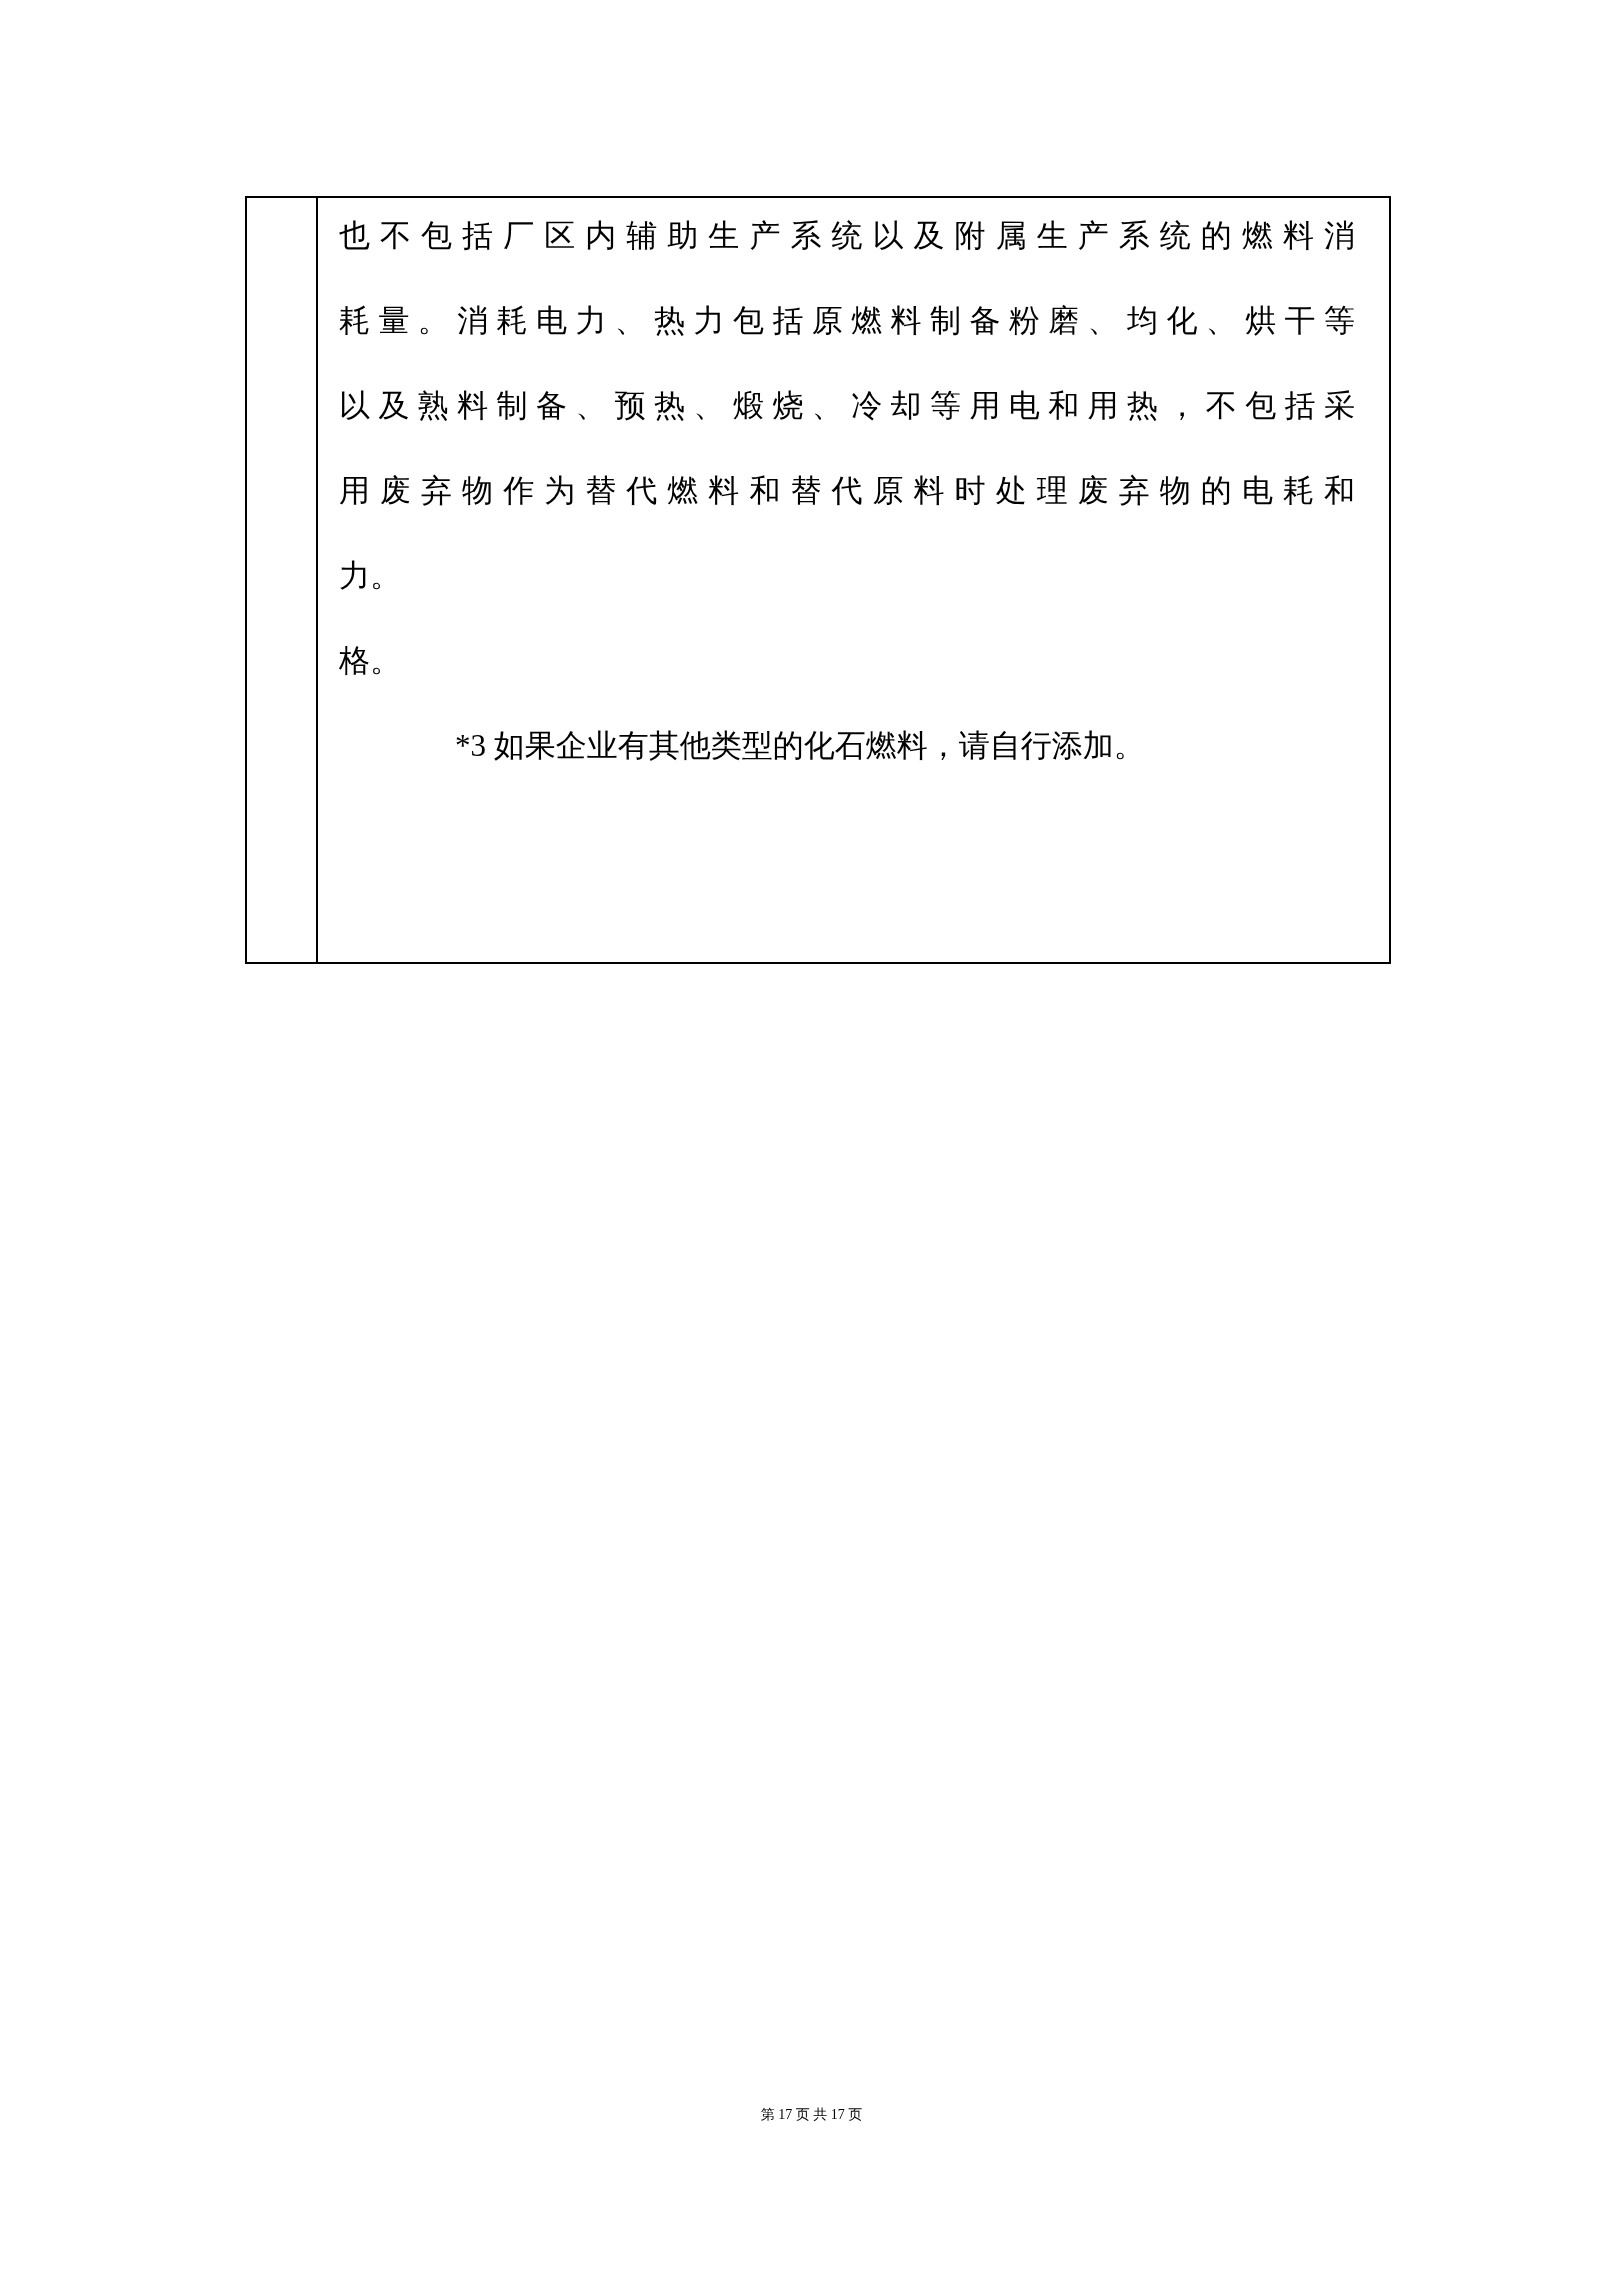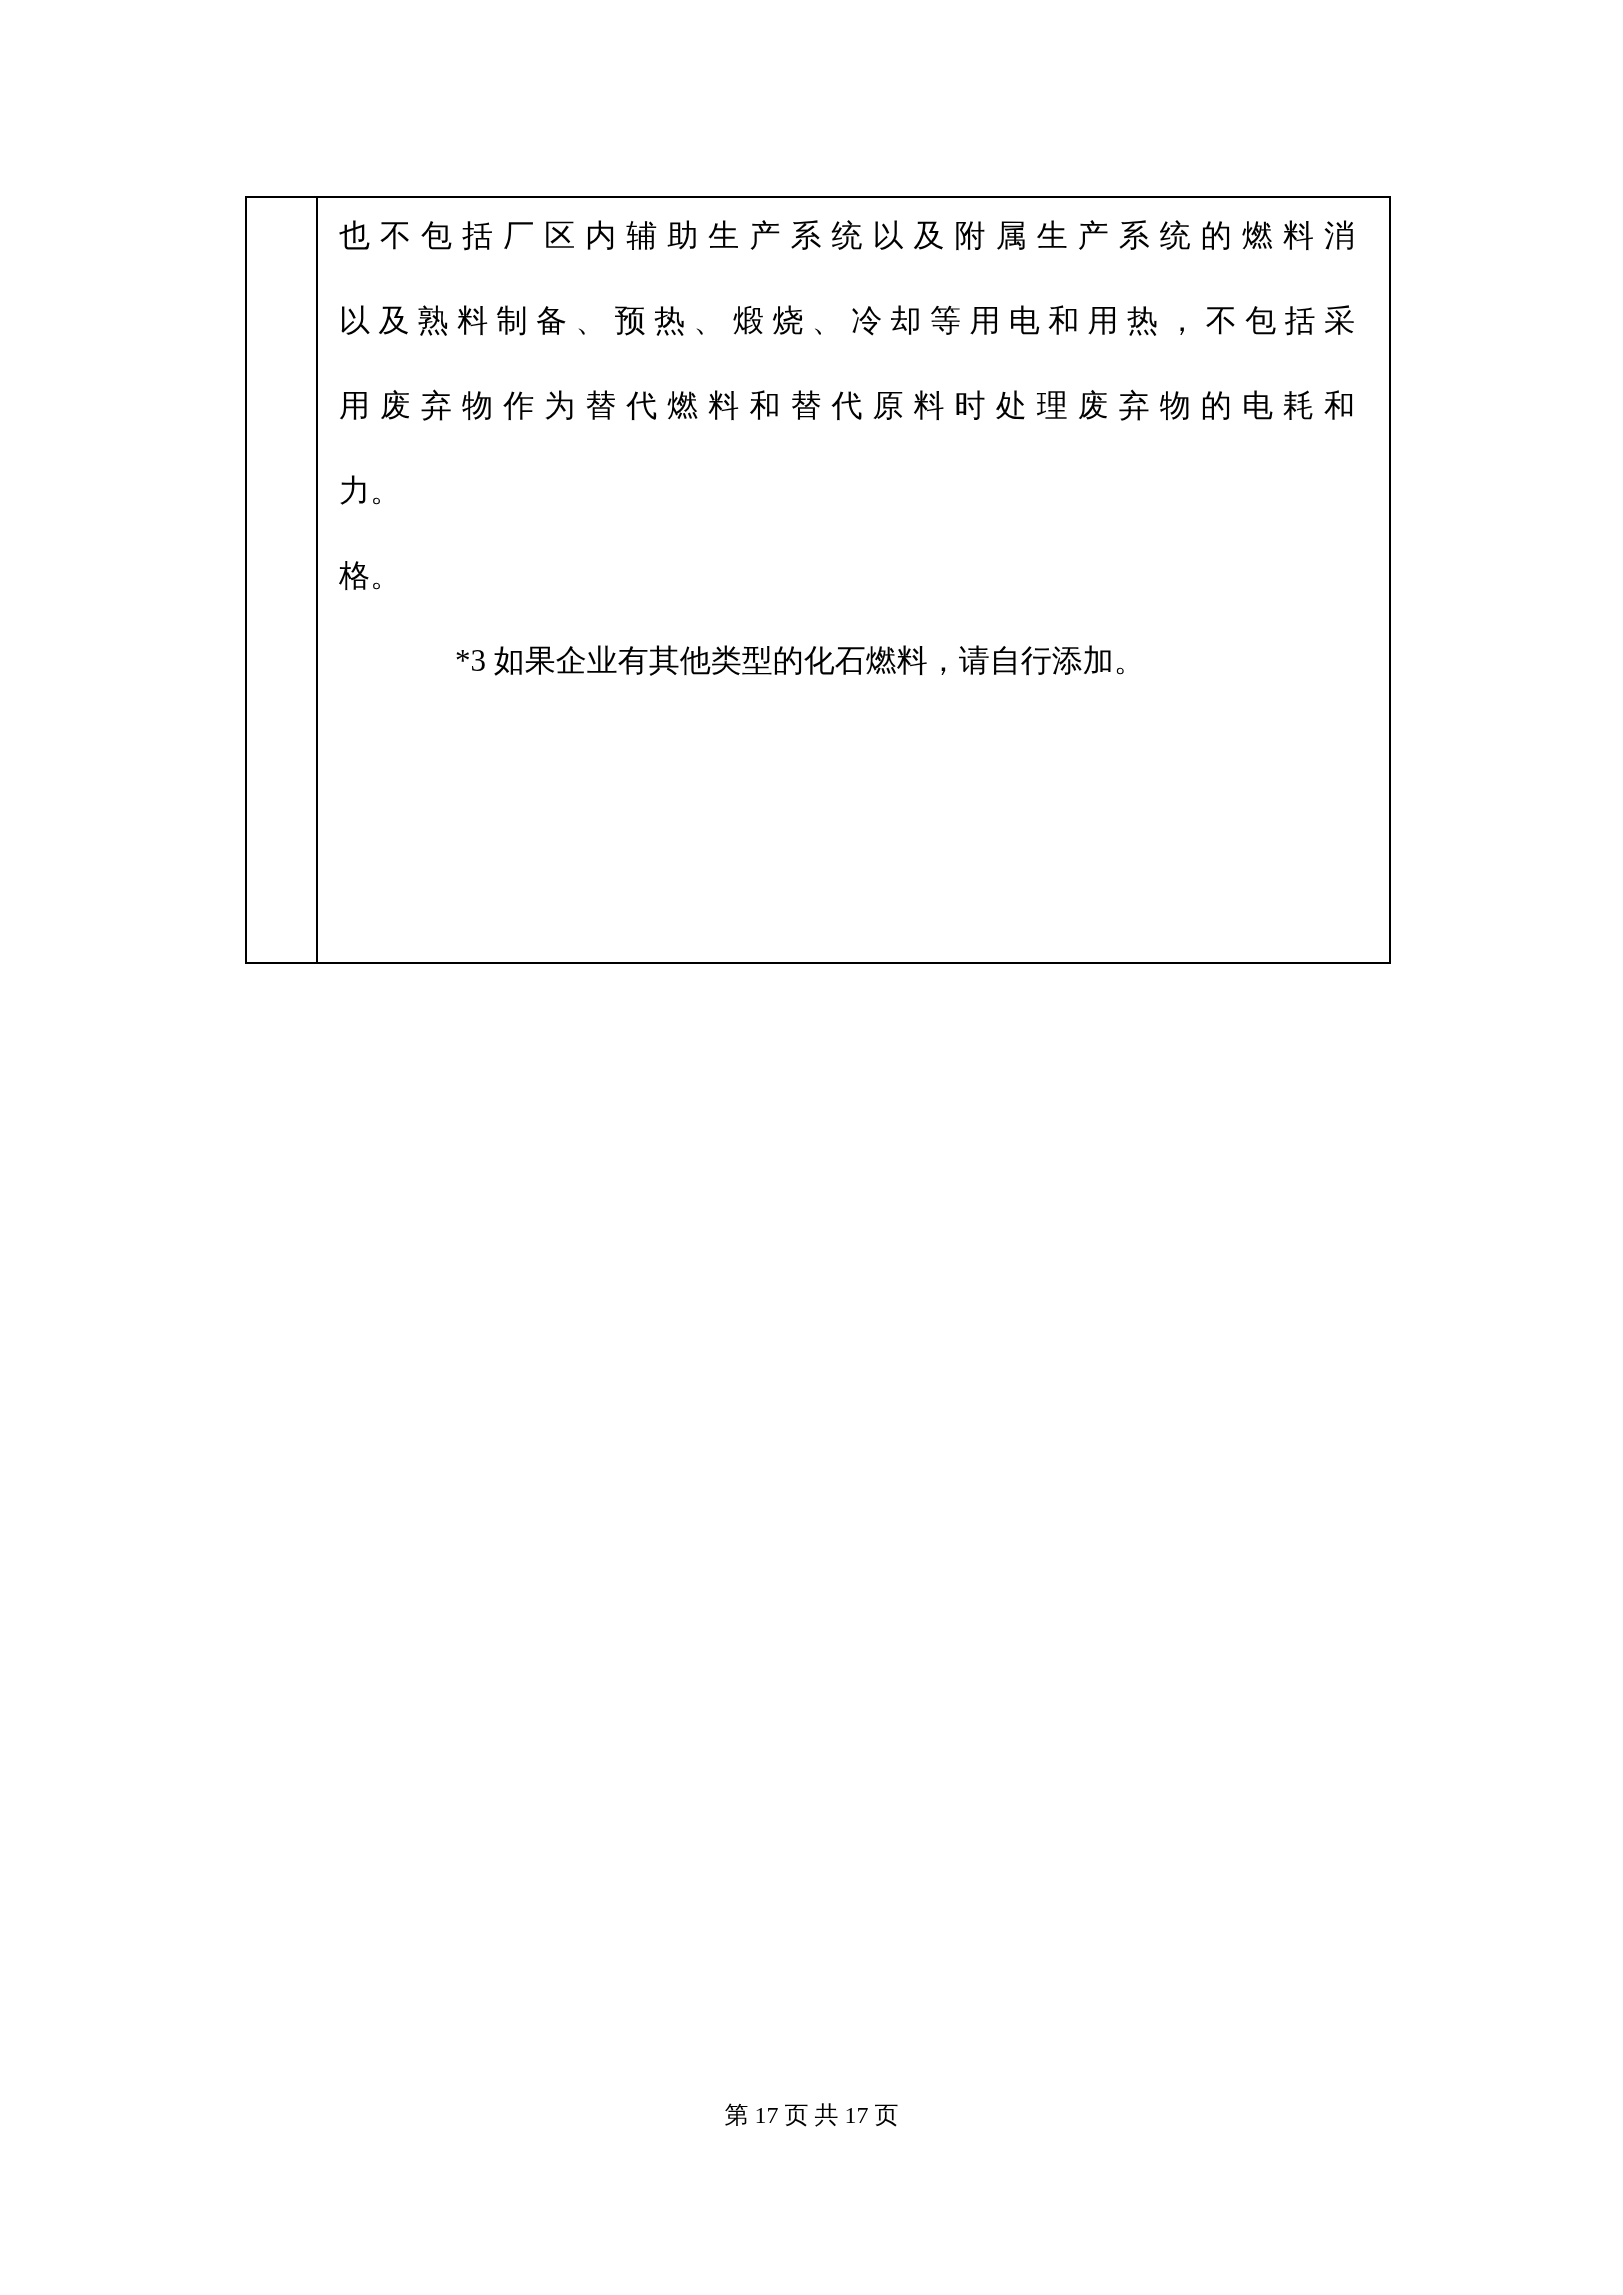--- a/index.html
+++ b/index.html
@@ -62,34 +62,35 @@
   }
   .line.indent {
     text-indent: 116px;
   }
   .footer {
     position: absolute;
     left: 0;
     top: 2102px;
     width: 100%;
     text-align: center;
-    font-size: 24px;
+    font-size: 14px;
     line-height: 26px;
   }
 </style>
 </head>
 <body>
 
 <div class="page">
 
   <div class="note-table">
     <div class="cell-left"></div>
     <div class="cell-right">
       <div class="lines">
         <div class="line">也不包括厂区内辅助生产系统以及附属生产系统的燃料消</div>
+        <div class="line">耗量。消耗电力、热力包括原燃料制备粉磨、均化、烘干等</div>
         <div class="line">以及熟料制备、预热、煅烧、冷却等用电和用热，不包括采</div>
         <div class="line">用废弃物作为替代燃料和替代原料时处理废弃物的电耗和</div>
         <div class="line plain">力。</div>
         <div class="line plain">格。</div>
         <div class="line plain indent">*3 如果企业有其他类型的化石燃料，请自行添加。</div>
       </div>
     </div>
   </div>
 
   <div class="footer">第 17 页 共 17 页</div>

